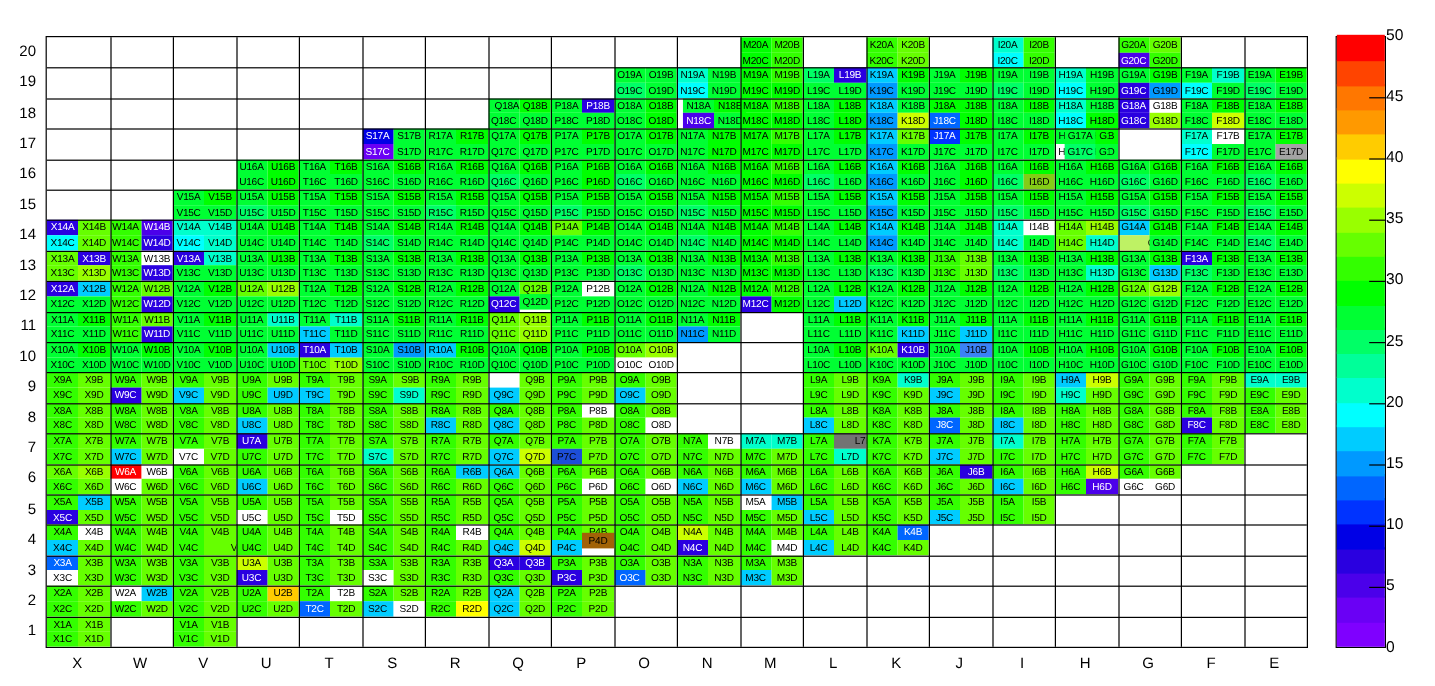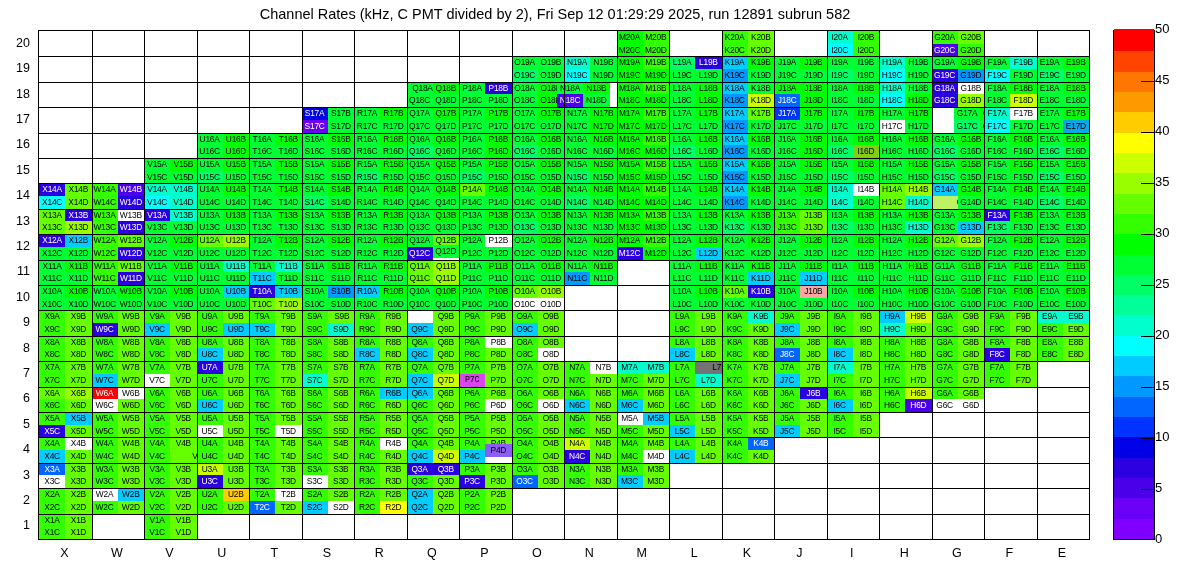--- a/index.html
+++ b/index.html
@@ -34,21 +34,20 @@
   #cbar{position:absolute;left:1113px;top:30px;width:42px;height:510px;
         border:1px solid #000;box-sizing:border-box;}
   #cbar .sw{position:absolute;left:0;width:100%;}
   .cbtick{position:absolute;left:1155px;font-size:13px;}
   .cbdash{position:absolute;left:1141px;width:14px;height:1px;background:#000;}
 </style>
 </head>
 <body>
 
 <div id="root">
-  <div id="title">Channel Rates (kHz, C PMT divided by 2), Fri Sep 12 01:29:29 2025, run 12891 subrun 582</div>
 
   <div id="frame">
     <div id="grid">
         <div class="cell" style="left: 577.5px; top: 0px; width: 52.5px; height: 25.4px;">
           <div class="pad" style="left: 0px; top: 0px; width: 26.25px; height: 12.7px; background: rgb(0, 255, 0); color: rgb(0, 0, 0);">M20A</div>
           <div class="pad" style="left: 26.25px; top: 0px; width: 26.25px; height: 12.7px; background: rgb(51, 255, 0); color: rgb(0, 0, 0);">M20B</div>
           <div class="pad" style="left: 0px; top: 12.7px; width: 26.25px; height: 12.7px; background: rgb(0, 255, 0); color: rgb(0, 0, 0);">M20C</div>
           <div class="pad" style="left: 26.25px; top: 12.7px; width: 26.25px; height: 12.7px; background: rgb(51, 255, 0); color: rgb(0, 0, 0);">M20D</div>
         </div>
         <div class="cell" style="left: 682.5px; top: 0px; width: 52.5px; height: 25.4px;">
@@ -146,21 +145,21 @@
           <div class="pad" style="left: 26.25px; top: 0px; width: 26.25px; height: 12.7px; background: rgb(42, 0, 224); color: rgb(255, 255, 255);">P18B</div>
           <div class="pad" style="left: 0px; top: 12.7px; width: 26.25px; height: 12.7px; background: rgb(0, 255, 51); color: rgb(0, 0, 0);">P18C</div>
           <div class="pad" style="left: 26.25px; top: 12.7px; width: 26.25px; height: 12.7px; background: rgb(0, 255, 51); color: rgb(0, 0, 0);">P18D</div>
         </div>
         <div class="cell" style="left: 472.5px; top: 50.8px; width: 52.5px; height: 25.4px;">
           <div class="pad" style="left: 0px; top: 0px; width: 26.25px; height: 12.7px; background: rgb(0, 255, 51); color: rgb(0, 0, 0);">O18A</div>
           <div class="pad" style="left: 26.25px; top: 0px; width: 26.25px; height: 12.7px; background: rgb(0, 255, 0); color: rgb(0, 0, 0);">O18B</div>
           <div class="pad" style="left: 0px; top: 12.7px; width: 26.25px; height: 12.7px; background: rgb(0, 255, 51); color: rgb(0, 0, 0);">O18C</div>
           <div class="pad" style="left: 26.25px; top: 12.7px; width: 26.25px; height: 12.7px; background: rgb(0, 255, 0); color: rgb(0, 0, 0);">O18D</div>
         </div>
-        <div class="cell" style="left: 518px; top: 50.8px; width: 52.5px; height: 29px; padding-left: 15px;">
+        <div class="cell" style="left: 530px; top: 50.8px; width: 52.5px; height: 29px; padding-left: 15px;">
           <div class="pad" style="left: 0px; top: 0px; width: 26.25px; height: 12.7px; background: rgb(0, 255, 51); color: rgb(0, 0, 0);">N18A</div>
           <div class="pad" style="left: 26.25px; top: 0px; width: 26.25px; height: 12.7px; background: rgb(0, 255, 0); color: rgb(0, 0, 0);">N18B</div>
           <div class="pad" style="left: 0px; top: 12.7px; width: 26.25px; height: 12.7px; background: rgb(75, 0, 234); color: rgb(255, 255, 255);">N18C</div>
           <div class="pad" style="left: 26.25px; top: 12.7px; width: 26.25px; height: 12.7px; background: rgb(0, 255, 51); color: rgb(0, 0, 0);">N18D</div>
         </div>
         <div class="cell" style="left: 577.5px; top: 50.8px; width: 52.5px; height: 25.4px;">
           <div class="pad" style="left: 0px; top: 0px; width: 26.25px; height: 12.7px; background: rgb(0, 255, 0); color: rgb(0, 0, 0);">M18A</div>
           <div class="pad" style="left: 26.25px; top: 0px; width: 26.25px; height: 12.7px; background: rgb(51, 255, 0); color: rgb(0, 0, 0);">M18B</div>
           <div class="pad" style="left: 0px; top: 12.7px; width: 26.25px; height: 12.7px; background: rgb(0, 255, 0); color: rgb(0, 0, 0);">M18C</div>
           <div class="pad" style="left: 26.25px; top: 12.7px; width: 26.25px; height: 12.7px; background: rgb(0, 255, 0); color: rgb(0, 0, 0);">M18D</div>
@@ -278,37 +277,37 @@
           <div class="pad" style="left: 26.25px; top: 0px; width: 26.25px; height: 12.7px; background: rgb(0, 255, 0); color: rgb(0, 0, 0);">I17B</div>
           <div class="pad" style="left: 0px; top: 12.7px; width: 26.25px; height: 12.7px; background: rgb(0, 255, 51); color: rgb(0, 0, 0);">I17C</div>
           <div class="pad" style="left: 26.25px; top: 12.7px; width: 26.25px; height: 12.7px; background: rgb(0, 255, 51); color: rgb(0, 0, 0);">I17D</div>
         </div>
         <div class="cell" style="left: 840px; top: 76.2px; width: 52.5px; height: 25.4px;">
           <div class="pad" style="left: 0px; top: 0px; width: 26.25px; height: 12.7px; background: rgb(0, 255, 51); color: rgb(0, 0, 0);">H17A</div>
           <div class="pad" style="left: 26.25px; top: 0px; width: 26.25px; height: 12.7px; background: rgb(0, 255, 0); color: rgb(0, 0, 0);">H17B</div>
           <div class="pad" style="left: 0px; top: 12.7px; width: 26.25px; height: 12.7px; background: rgb(255, 255, 255); color: rgb(0, 0, 0);">H17C</div>
           <div class="pad" style="left: 26.25px; top: 12.7px; width: 26.25px; height: 12.7px; background: rgb(0, 255, 51); color: rgb(0, 0, 0);">H17D</div>
         </div>
-        <div class="cell" style="left: 915px; top: 76.2px; width: 37px; height: 25.4px;">
+        <div class="cell" style="left: 848px; top: 76.2px; width: 37px; height: 25.4px;">
           <div class="pad" style="left: 0px; top: 0px; width: 26.25px; height: 12.7px; background: rgb(0, 255, 51); color: rgb(0, 0, 0);">G17A</div>
           <div class="pad" style="left: 26.25px; top: 0px; width: 26.25px; height: 12.7px; background: rgb(0, 255, 0); color: rgb(0, 0, 0);">G17B</div>
           <div class="pad" style="left: 0px; top: 12.7px; width: 26.25px; height: 12.7px; background: rgb(0, 255, 102); color: rgb(0, 0, 0);">G17C</div>
           <div class="pad" style="left: 26.25px; top: 12.7px; width: 26.25px; height: 12.7px; background: rgb(0, 255, 51); color: rgb(0, 0, 0);">G17D</div>
         </div>
         <div class="cell" style="left: 945px; top: 76.2px; width: 52.5px; height: 25.4px;">
           <div class="pad" style="left: 0px; top: 0px; width: 26.25px; height: 12.7px; background: rgb(0, 255, 204); color: rgb(0, 0, 0);">F17A</div>
           <div class="pad" style="left: 26.25px; top: 0px; width: 26.25px; height: 12.7px; background: rgb(255, 255, 255); color: rgb(0, 0, 0);">F17B</div>
           <div class="pad" style="left: 0px; top: 12.7px; width: 26.25px; height: 12.7px; background: rgb(0, 255, 255); color: rgb(0, 0, 0);">F17C</div>
           <div class="pad" style="left: 26.25px; top: 12.7px; width: 26.25px; height: 12.7px; background: rgb(0, 255, 51); color: rgb(0, 0, 0);">F17D</div>
         </div>
         <div class="cell" style="left: 997.5px; top: 76.2px; width: 52.5px; height: 25.4px;">
           <div class="pad" style="left: 0px; top: 0px; width: 26.25px; height: 12.7px; background: rgb(0, 255, 51); color: rgb(0, 0, 0);">E17A</div>
           <div class="pad" style="left: 26.25px; top: 0px; width: 26.25px; height: 12.7px; background: rgb(0, 255, 0); color: rgb(0, 0, 0);">E17B</div>
           <div class="pad" style="left: 0px; top: 12.7px; width: 26.25px; height: 12.7px; background: rgb(0, 255, 51); color: rgb(0, 0, 0);">E17C</div>
-          <div class="pad" style="left: 26.25px; top: 12.7px; width: 26.25px; height: 12.7px; background: #0ea5e9; color: rgb(0, 0, 0);">E17D</div>
+          <div class="pad" style="left: 26.25px; top: 12.7px; width: 26.25px; height: 12.7px; background: #a3a3a3; color: rgb(0, 0, 0);">E17D</div>
         </div>
         <div class="cell" style="left: 157.5px; top: 101.6px; width: 52.5px; height: 25.4px;">
           <div class="pad" style="left: 0px; top: 0px; width: 26.25px; height: 12.7px; background: rgb(0, 255, 51); color: rgb(0, 0, 0);">U16A</div>
           <div class="pad" style="left: 26.25px; top: 0px; width: 26.25px; height: 12.7px; background: rgb(0, 255, 0); color: rgb(0, 0, 0);">U16B</div>
           <div class="pad" style="left: 0px; top: 12.7px; width: 26.25px; height: 12.7px; background: rgb(0, 255, 51); color: rgb(0, 0, 0);">U16C</div>
           <div class="pad" style="left: 26.25px; top: 12.7px; width: 26.25px; height: 12.7px; background: rgb(0, 255, 0); color: rgb(0, 0, 0);">U16D</div>
         </div>
         <div class="cell" style="left: 210px; top: 101.6px; width: 52.5px; height: 25.4px;">
           <div class="pad" style="left: 0px; top: 0px; width: 26.25px; height: 12.7px; background: rgb(0, 255, 51); color: rgb(0, 0, 0);">T16A</div>
           <div class="pad" style="left: 26.25px; top: 0px; width: 26.25px; height: 12.7px; background: rgb(0, 255, 0); color: rgb(0, 0, 0);">T16B</div>
@@ -1054,21 +1053,21 @@
           <div class="pad" style="left: 26.25px; top: 12.7px; width: 26.25px; height: 12.7px; background: rgb(0, 255, 51); color: rgb(0, 0, 0);">L10D</div>
         </div>
         <div class="cell" style="left: 682.5px; top: 254px; width: 52.5px; height: 25.4px;">
           <div class="pad" style="left: 0px; top: 0px; width: 26.25px; height: 12.7px; background: rgb(102, 255, 0); color: rgb(0, 0, 0);">K10A</div>
           <div class="pad" style="left: 26.25px; top: 0px; width: 26.25px; height: 12.7px; background: rgb(42, 0, 224); color: rgb(255, 255, 255);">K10B</div>
           <div class="pad" style="left: 0px; top: 12.7px; width: 26.25px; height: 12.7px; background: rgb(0, 255, 51); color: rgb(0, 0, 0);">K10C</div>
           <div class="pad" style="left: 26.25px; top: 12.7px; width: 26.25px; height: 12.7px; background: rgb(0, 255, 51); color: rgb(0, 0, 0);">K10D</div>
         </div>
         <div class="cell" style="left: 735px; top: 254px; width: 52.5px; height: 25.4px;">
           <div class="pad" style="left: 0px; top: 0px; width: 26.25px; height: 12.7px; background: rgb(0, 255, 51); color: rgb(0, 0, 0);">J10A</div>
-          <div class="pad" style="left: 26.25px; top: 0px; width: 26.25px; height: 12.7px; background: #fca5a5; color: rgb(0, 0, 0);">J10B</div>
+          <div class="pad" style="left: 26.25px; top: 0px; width: 26.25px; height: 12.7px; background: #3b82f6; color: rgb(0, 0, 0);">J10B</div>
           <div class="pad" style="left: 0px; top: 12.7px; width: 26.25px; height: 12.7px; background: rgb(0, 255, 51); color: rgb(0, 0, 0);">J10C</div>
           <div class="pad" style="left: 26.25px; top: 12.7px; width: 26.25px; height: 12.7px; background: rgb(0, 255, 51); color: rgb(0, 0, 0);">J10D</div>
         </div>
         <div class="cell" style="left: 787.5px; top: 254px; width: 52.5px; height: 25.4px;">
           <div class="pad" style="left: 0px; top: 0px; width: 26.25px; height: 12.7px; background: rgb(0, 255, 51); color: rgb(0, 0, 0);">I10A</div>
           <div class="pad" style="left: 26.25px; top: 0px; width: 26.25px; height: 12.7px; background: rgb(0, 255, 0); color: rgb(0, 0, 0);">I10B</div>
           <div class="pad" style="left: 0px; top: 12.7px; width: 26.25px; height: 12.7px; background: rgb(0, 255, 51); color: rgb(0, 0, 0);">I10C</div>
           <div class="pad" style="left: 26.25px; top: 12.7px; width: 26.25px; height: 12.7px; background: rgb(0, 255, 51); color: rgb(0, 0, 0);">I10D</div>
         </div>
         <div class="cell" style="left: 840px; top: 254px; width: 52.5px; height: 25.4px;">
@@ -1355,21 +1354,21 @@
         </div>
         <div class="cell" style="left: 367.5px; top: 330.2px; width: 52.5px; height: 25.4px;">
           <div class="pad" style="left: 0px; top: 0px; width: 26.25px; height: 12.7px; background: rgb(51, 255, 0); color: rgb(0, 0, 0);">Q7A</div>
           <div class="pad" style="left: 26.25px; top: 0px; width: 26.25px; height: 12.7px; background: rgb(102, 255, 0); color: rgb(0, 0, 0);">Q7B</div>
           <div class="pad" style="left: 0px; top: 12.7px; width: 26.25px; height: 12.7px; background: rgb(0, 204, 255); color: rgb(0, 0, 0);">Q7C</div>
           <div class="pad" style="left: 26.25px; top: 12.7px; width: 26.25px; height: 12.7px; background: rgb(204, 255, 0); color: rgb(0, 0, 0);">Q7D</div>
         </div>
         <div class="cell" style="left: 420px; top: 330.2px; width: 52.5px; height: 25.4px;">
           <div class="pad" style="left: 0px; top: 0px; width: 26.25px; height: 12.7px; background: rgb(51, 255, 0); color: rgb(0, 0, 0);">P7A</div>
           <div class="pad" style="left: 26.25px; top: 0px; width: 26.25px; height: 12.7px; background: rgb(102, 255, 0); color: rgb(0, 0, 0);">P7B</div>
-          <div class="pad" style="left: 0px; top: 12.7px; width: 26.25px; height: 12.7px; background: #d946ef; color: rgb(0, 0, 0); font-family: Liberation Mono, monospace;">P7C</div>
+          <div class="pad" style="left: 0px; top: 12.7px; width: 26.25px; height: 12.7px; background: #1d4ed8; color: rgb(0, 0, 0);">P7C</div>
           <div class="pad" style="left: 26.25px; top: 12.7px; width: 26.25px; height: 12.7px; background: rgb(102, 255, 0); color: rgb(0, 0, 0);">P7D</div>
         </div>
         <div class="cell" style="left: 472.5px; top: 330.2px; width: 52.5px; height: 25.4px;">
           <div class="pad" style="left: 0px; top: 0px; width: 26.25px; height: 12.7px; background: rgb(51, 255, 0); color: rgb(0, 0, 0);">O7A</div>
           <div class="pad" style="left: 26.25px; top: 0px; width: 26.25px; height: 12.7px; background: rgb(102, 255, 0); color: rgb(0, 0, 0);">O7B</div>
           <div class="pad" style="left: 0px; top: 12.7px; width: 26.25px; height: 12.7px; background: rgb(51, 255, 0); color: rgb(0, 0, 0);">O7C</div>
           <div class="pad" style="left: 26.25px; top: 12.7px; width: 26.25px; height: 12.7px; background: rgb(102, 255, 0); color: rgb(0, 0, 0);">O7D</div>
         </div>
         <div class="cell" style="left: 525px; top: 330.2px; width: 52.5px; height: 25.4px;">
           <div class="pad" style="left: 0px; top: 0px; width: 26.25px; height: 12.7px; background: rgb(51, 255, 0); color: rgb(0, 0, 0);">N7A</div>
@@ -1674,21 +1673,21 @@
         <div class="cell" style="left: 367.5px; top: 406.4px; width: 52.5px; height: 25.4px;">
           <div class="pad" style="left: 0px; top: 0px; width: 26.25px; height: 12.7px; background: rgb(51, 255, 0); color: rgb(0, 0, 0);">Q4A</div>
           <div class="pad" style="left: 26.25px; top: 0px; width: 26.25px; height: 12.7px; background: rgb(102, 255, 0); color: rgb(0, 0, 0);">Q4B</div>
           <div class="pad" style="left: 0px; top: 12.7px; width: 26.25px; height: 12.7px; background: rgb(0, 204, 255); color: rgb(0, 0, 0);">Q4C</div>
           <div class="pad" style="left: 26.25px; top: 12.7px; width: 26.25px; height: 12.7px; background: rgb(204, 255, 0); color: rgb(0, 0, 0);">Q4D</div>
         </div>
         <div class="cell" style="left: 420px; top: 406.4px; width: 52.5px; height: 25.4px;">
           <div class="pad" style="left: 0px; top: 0px; width: 26.25px; height: 12.7px; background: rgb(51, 255, 0); color: rgb(0, 0, 0);">P4A</div>
           <div class="pad" style="left: 26.25px; top: 0px; width: 26.25px; height: 12.7px; background: rgb(102, 255, 0); color: rgb(0, 0, 0);">P4B</div>
           <div class="pad" style="left: 0px; top: 12.7px; width: 26.25px; height: 12.7px; background: rgb(0, 204, 255); color: rgb(0, 0, 0);">P4C</div>
-          <div class="pad" style="left: 26.25px; top: 7px; width: 26.25px; height: 12.7px; background: #8b5cf6; color: rgb(0, 0, 0);">P4D</div>
+          <div class="pad" style="left: 26.25px; top: 7px; width: 26.25px; height: 12.7px; background: #a16207; color: rgb(0, 0, 0);">P4D</div>
         </div>
         <div class="cell" style="left: 472.5px; top: 406.4px; width: 52.5px; height: 25.4px;">
           <div class="pad" style="left: 0px; top: 0px; width: 26.25px; height: 12.7px; background: rgb(51, 255, 0); color: rgb(0, 0, 0);">O4A</div>
           <div class="pad" style="left: 26.25px; top: 0px; width: 26.25px; height: 12.7px; background: rgb(102, 255, 0); color: rgb(0, 0, 0);">O4B</div>
           <div class="pad" style="left: 0px; top: 12.7px; width: 26.25px; height: 12.7px; background: rgb(51, 255, 0); color: rgb(0, 0, 0);">O4C</div>
           <div class="pad" style="left: 26.25px; top: 12.7px; width: 26.25px; height: 12.7px; background: rgb(102, 255, 0); color: rgb(0, 0, 0);">O4D</div>
         </div>
         <div class="cell" style="left: 525px; top: 406.4px; width: 52.5px; height: 25.4px;">
           <div class="pad" style="left: 0px; top: 0px; width: 26.25px; height: 12.7px; background: rgb(204, 255, 0); color: rgb(0, 0, 0);">N4A</div>
           <div class="pad" style="left: 26.25px; top: 0px; width: 26.25px; height: 12.7px; background: rgb(102, 255, 0); color: rgb(0, 0, 0);">N4B</div>

